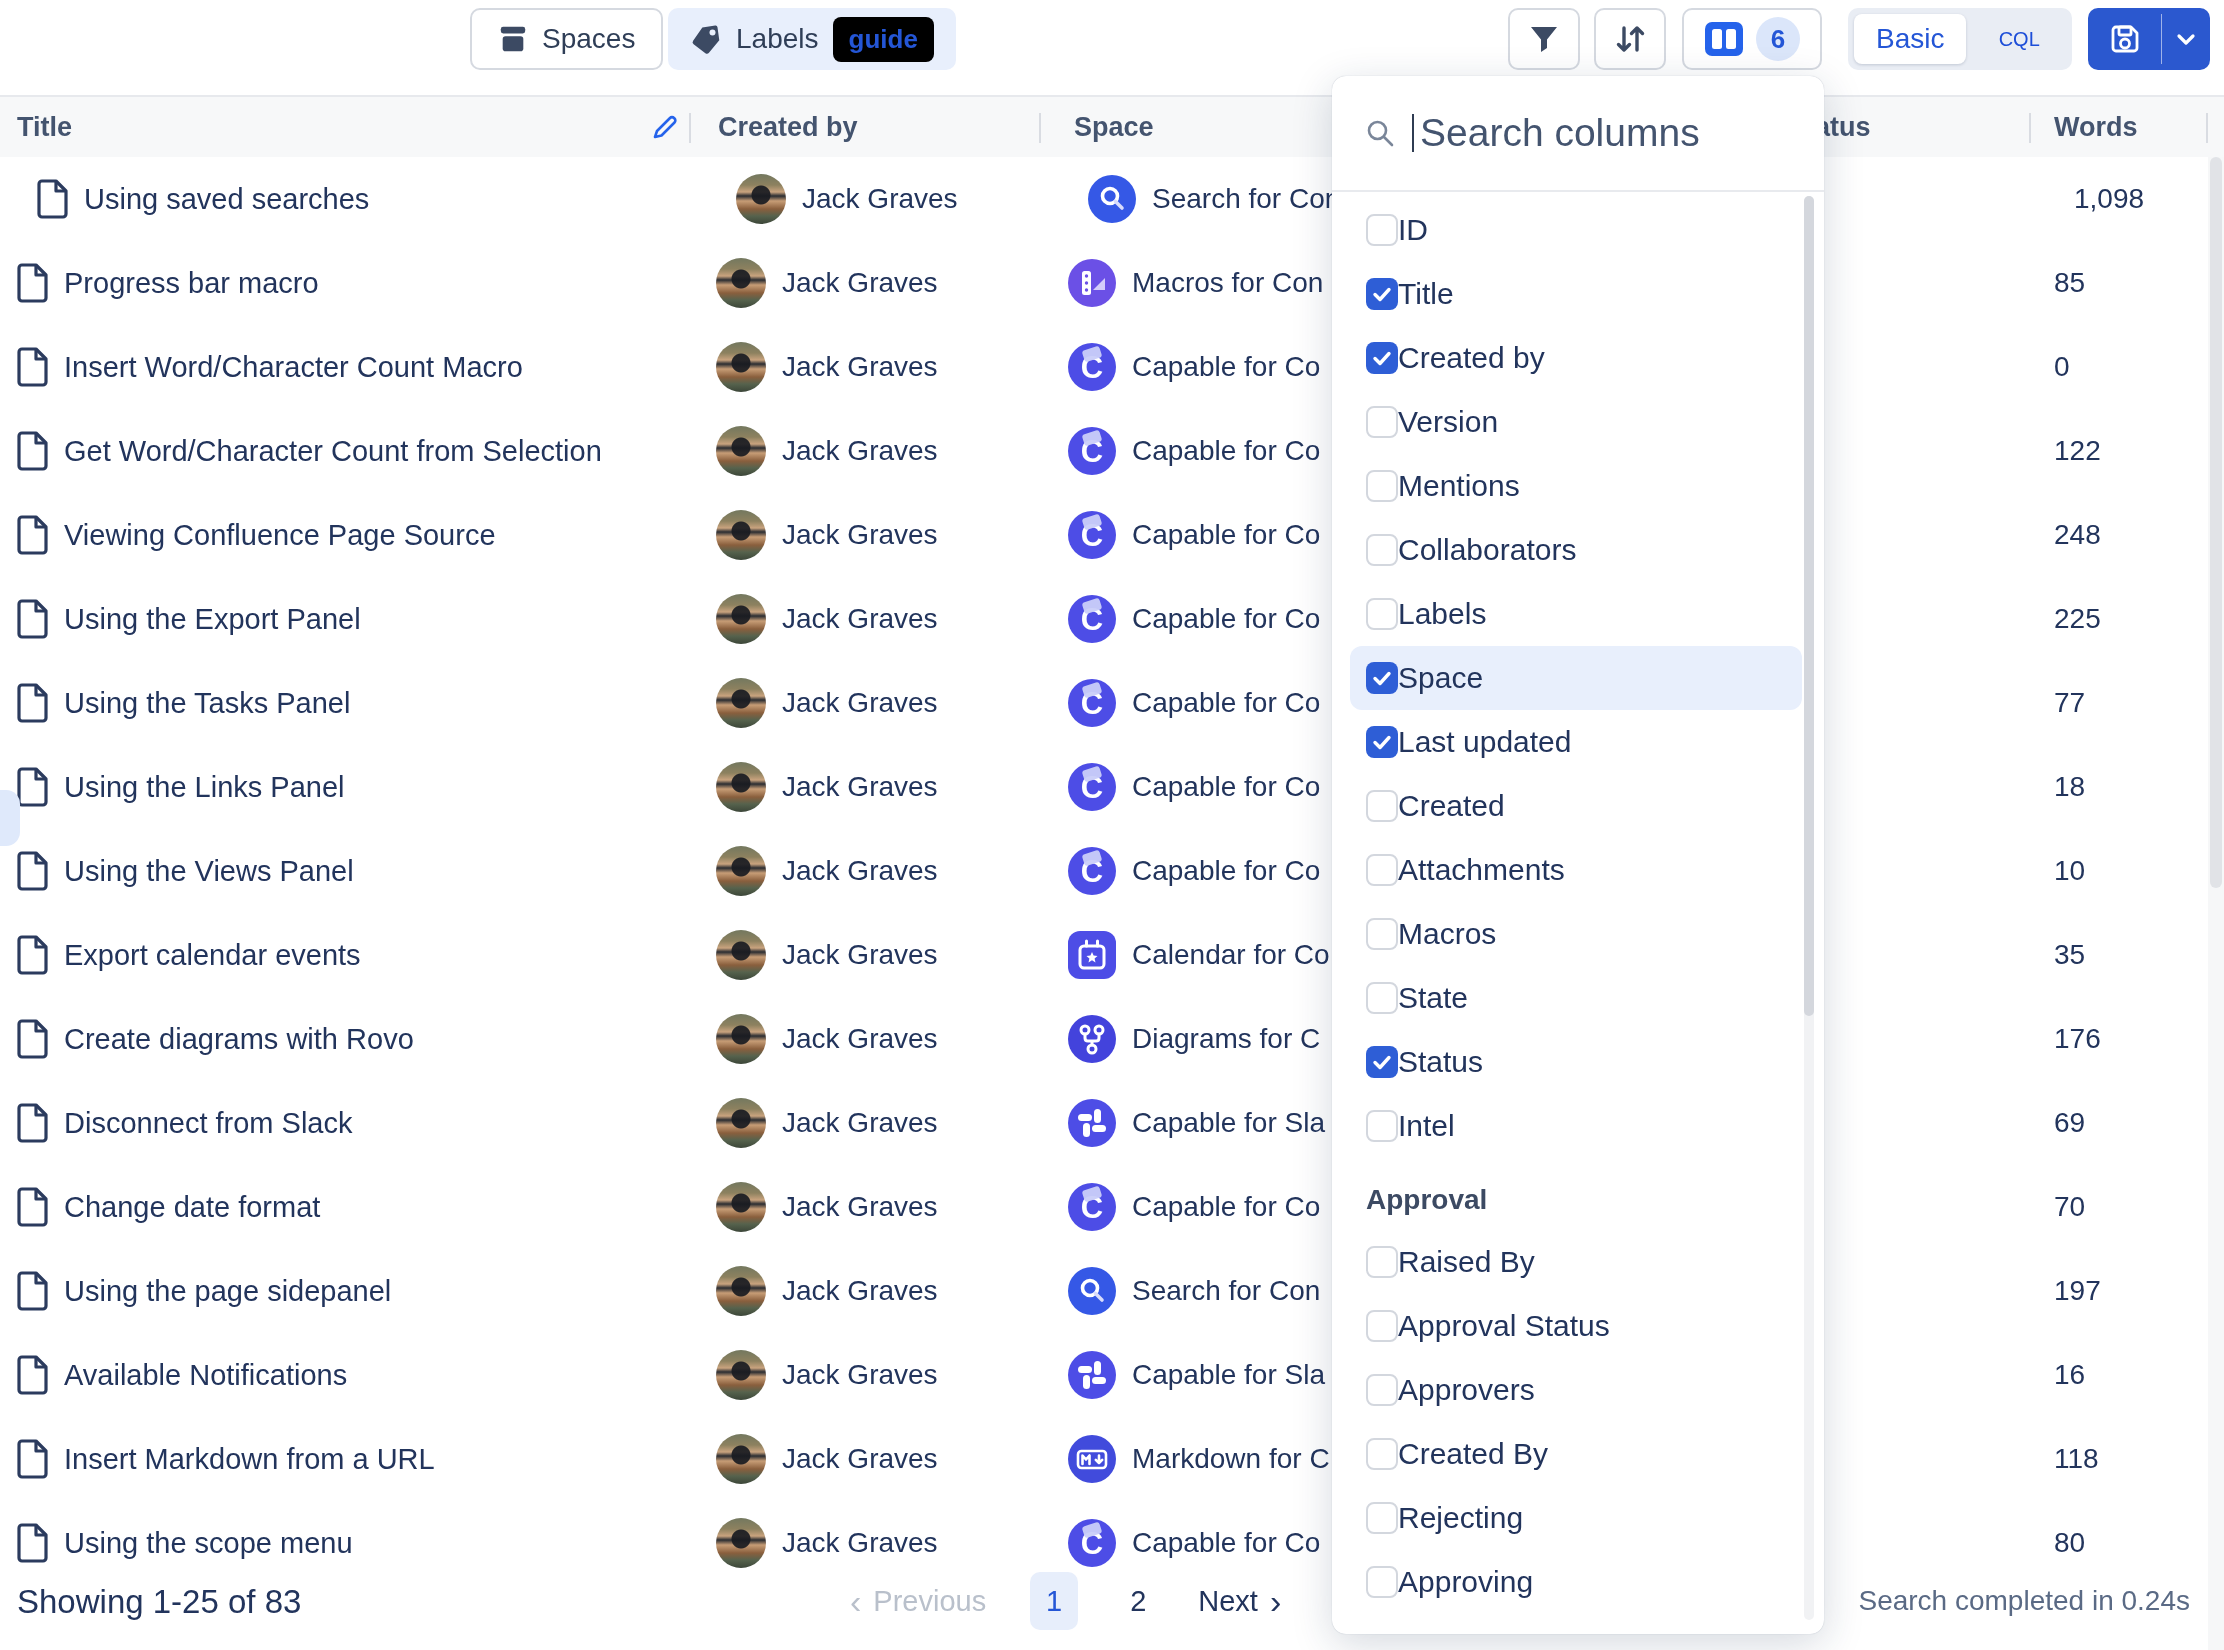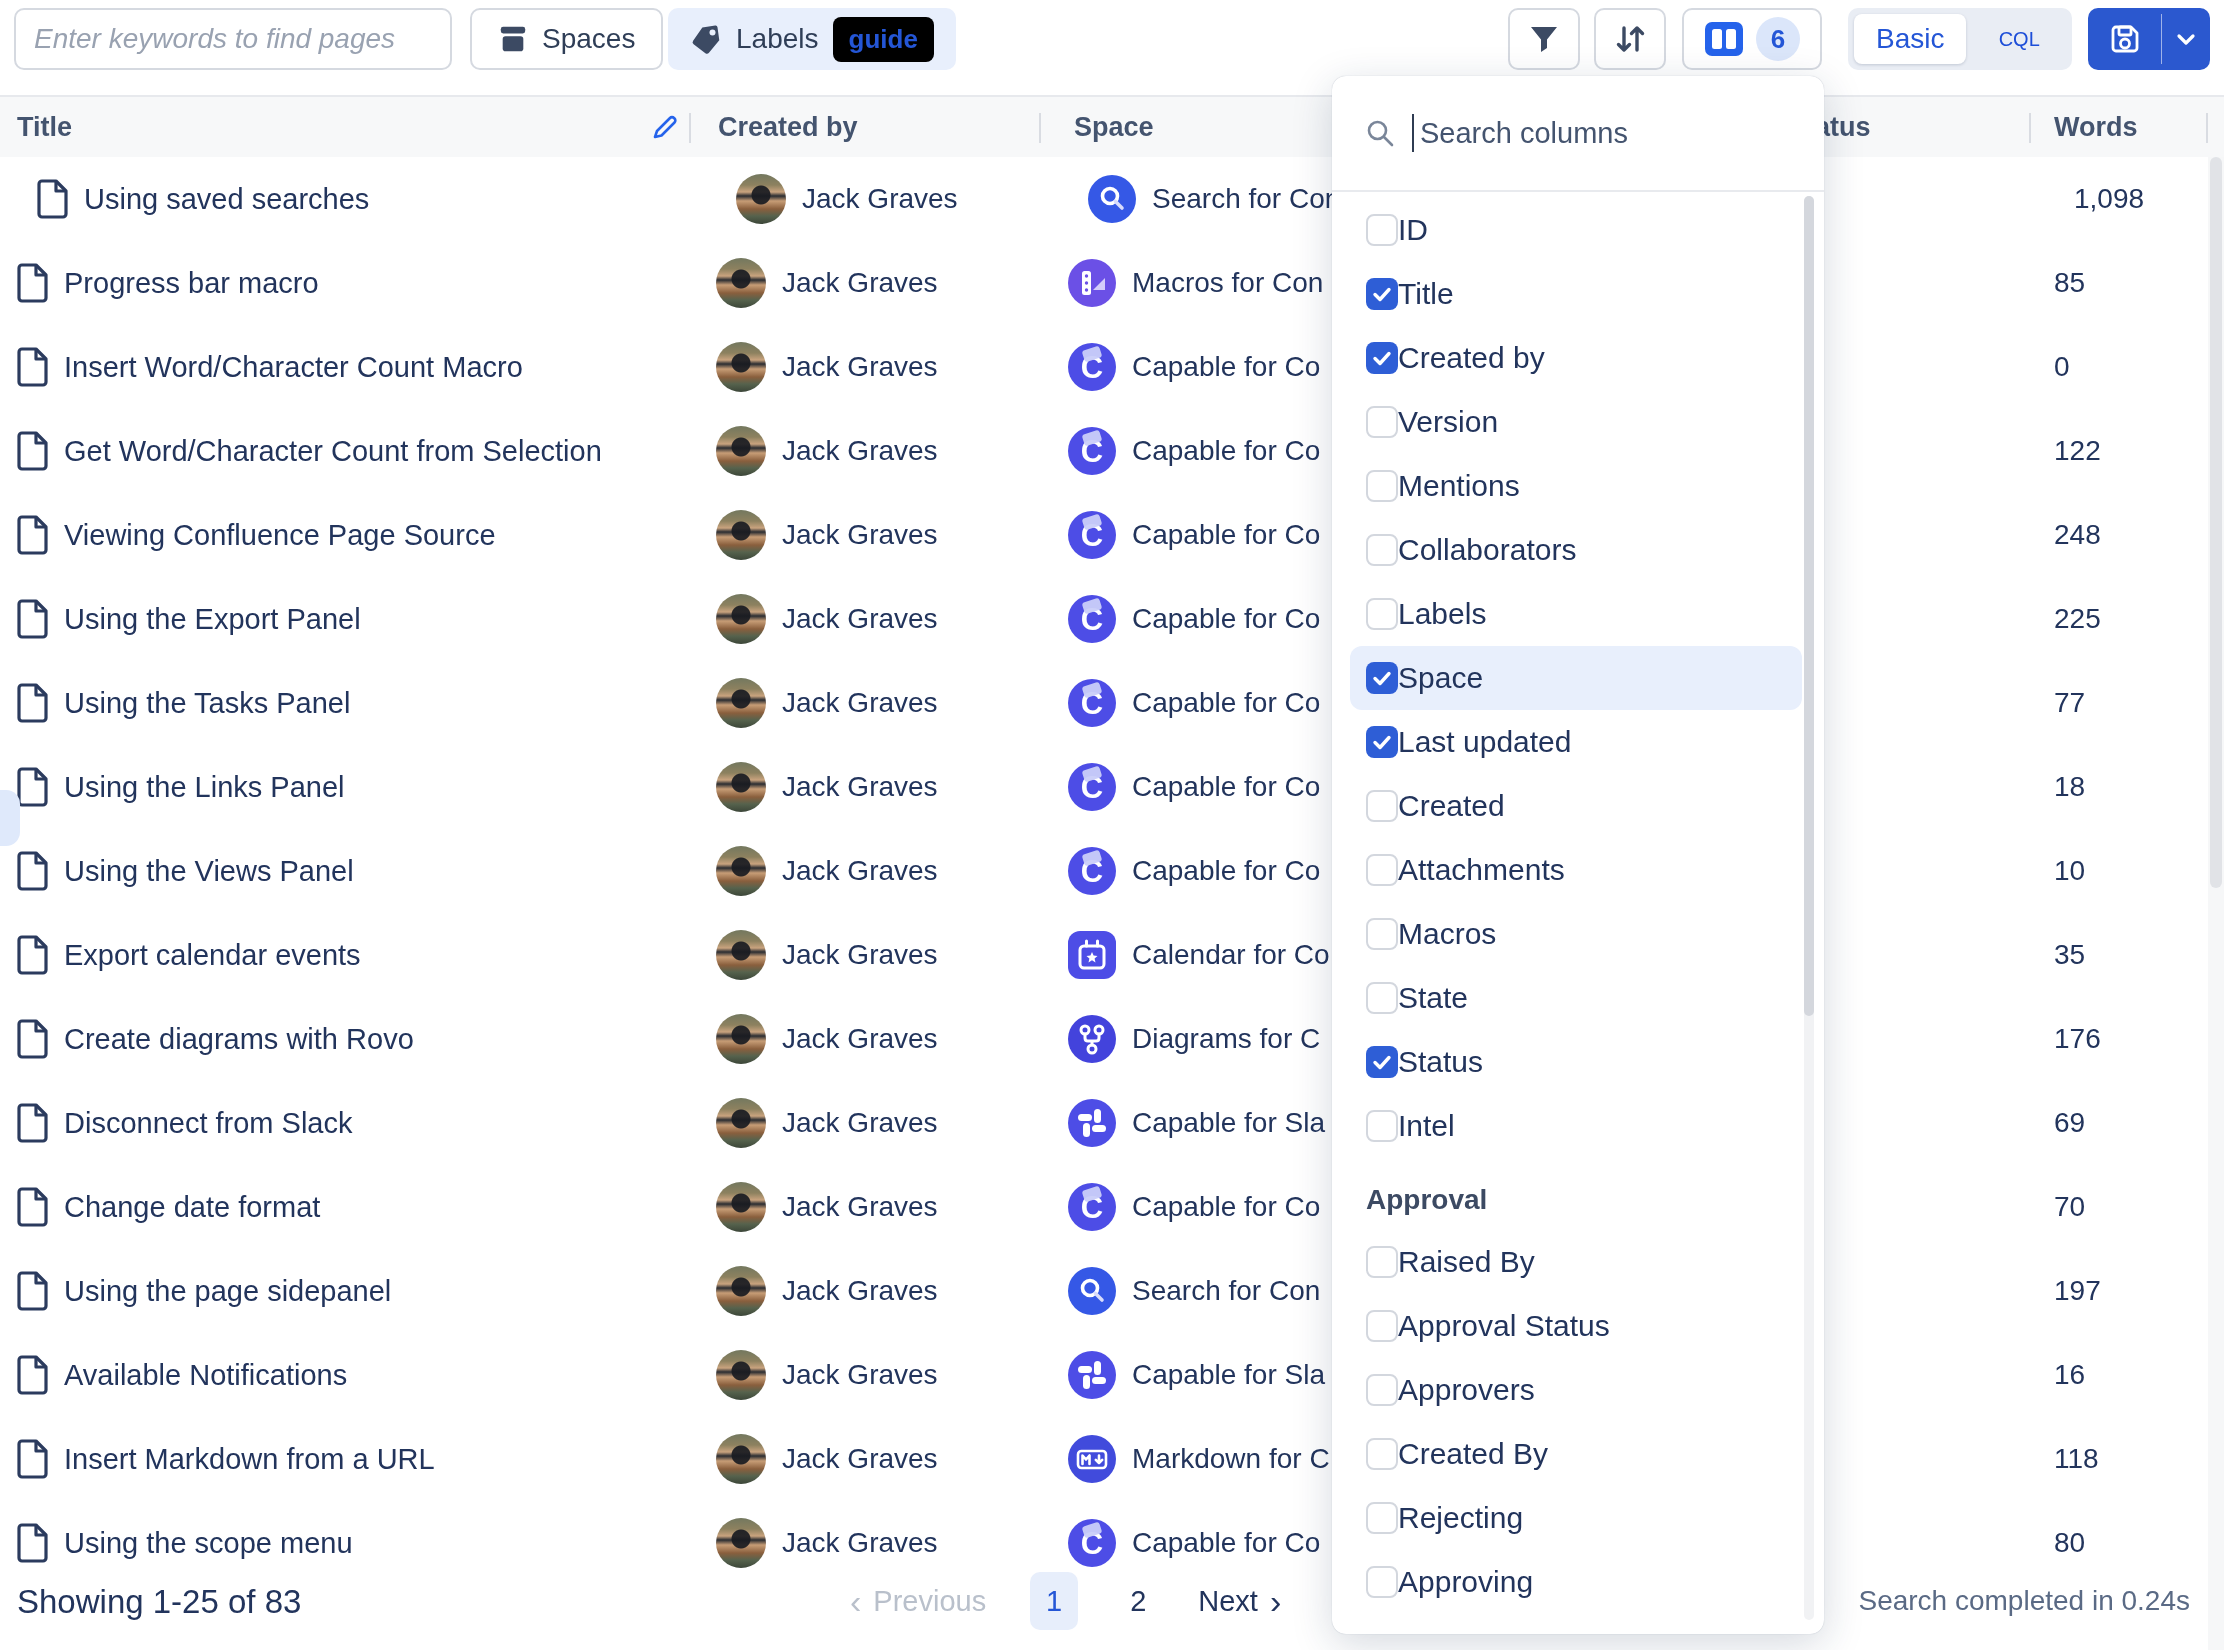--- a/index.html
+++ b/index.html
@@ -56,21 +56,21 @@
   
   .cap-c{position:relative;color:#fff;font-size:31px;font-weight:bold;line-height:1;}
   .cap-flag{position:absolute;left:2px;top:-4px;width:18px;height:12px;background:#c9cdf9;
       border-radius:3px;transform:rotate(-18deg);opacity:.95;}
   
   #col-panel{position:absolute;left:1332px;top:76px;width:492px;height:1558px;background:#fff;
       border-radius:14px;box-shadow:0 10px 40px rgba(23,43,77,.18),0 0 1px rgba(23,43,77,.3);
       z-index:20;box-sizing:border-box;}
   #panel-search{position:absolute;left:0;top:0;right:0;height:116px;display:flex;align-items:center;
       padding:0 32px;gap:16px;border-bottom:2px solid #e8eaee;box-sizing:border-box;}
-  #panel-search input{flex:1;border:none;outline:none;font-size:29px;color:#243757;font-family:inherit;min-width:0;}
+  #panel-search input{flex:1;border:none;outline:none;font-size:39px;color:#243757;font-family:inherit;min-width:0;}
   #panel-search input::placeholder{color:#44546f;}
   #panel-caret{width:2px;height:38px;background:#2f3c52;margin-right:-12px;}
   #panel-list{position:absolute;left:0;top:118px;right:22px;bottom:10px;overflow:hidden;padding-top:4px;}
   .citem{display:flex;align-items:center;height:64px;margin:0 0 0 18px;padding:0 16px;
       border-radius:12px;cursor:pointer;}
   .citem.hl{background:#e8effc;}
   .cbox{width:32px;height:32px;box-sizing:border-box;border:2px solid #d3d7de;border-radius:8px;
       background:#fff;flex:0 0 auto;display:flex;align-items:center;justify-content:center;}
   .cbox.on{border:none;background:#2e5ed6;}
   .clabel{font-size:30px;color:#22345c;white-space:nowrap;}
@@ -91,21 +91,20 @@
   #pg-2{font-size:29px;color:#22345c;cursor:pointer;padding:0 8px;}
   #pg-next{display:flex;align-items:center;gap:12px;font-size:29px;color:#22345c;font-weight:500;cursor:pointer;}
   .chev{font-size:34px;line-height:1;}
   #footer-time{position:absolute;right:34px;top:1585px;font-size:28px;color:#5a6a85;z-index:1;}
 </style>
 </head>
 <body>
 
 <div id="app">
 
-  <input id="search-box" type="text" placeholder="Enter keywords to find pages" style="">
   <div class="btn" id="btn-spaces">
     <span style="display:flex">
       <svg width="30" height="30" viewBox="0 0 32 32">
           <rect x="3" y="3" width="26" height="7" rx="2.5" fill="#3c4a63"></rect>
           <rect x="5" y="13" width="22" height="16" rx="3" fill="#3c4a63"></rect>
         </svg>
     </span>
     <span>Spaces</span>
   </div>
   <div class="btn" id="btn-labels">

